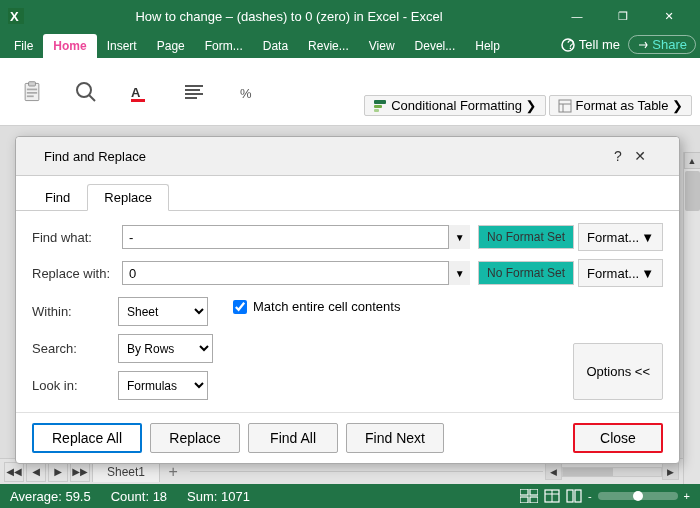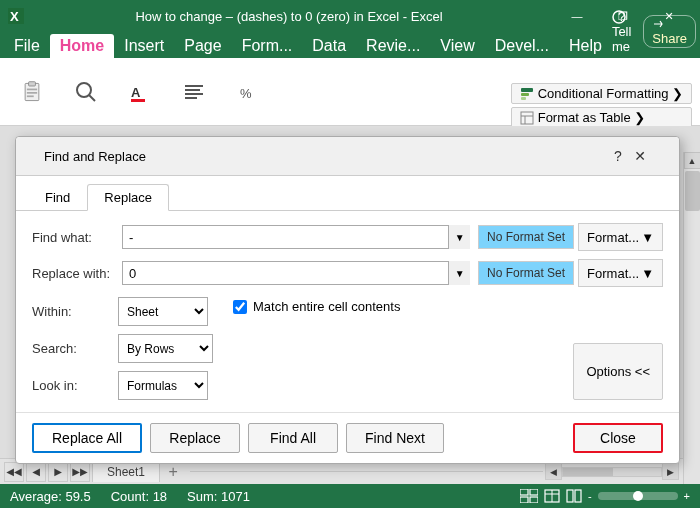--- a/index.html
+++ b/index.html
@@ -22,21 +22,21 @@
     .ribbon-tabs {
       height: 26px;
       background: #217346;
       display: flex;
       align-items: flex-end;
       padding: 0 4px;
     }
     .ribbon-tab {
       padding: 4px 10px;
       color: white;
-      font-size: 16px;
+      font-size: 12px;
       cursor: pointer;
       border-radius: 3px 3px 0 0;
       height: 24px;
       display: flex;
       align-items: center;
       margin-top: 28px;
     }
     .ribbon-tab.active {
       background: white;
       color: #ec4899;
@@ -63,21 +63,21 @@
       border-radius: 3px;
       gap: 3px;
       font-size: 10px;
       color: #333;
     }
     .ribbon-icon svg { width: 24px; height: 24px; }
 
     .ribbon-right {
       margin-left: auto;
       display: flex;
-      flex-direction: column;
+      flex-direction: row;
       gap: 3px;
       margin-top: 28px;
     }
     .ribbon-cond-btn {
       background: #f5f5f5;
       border: 1px solid #ccc;
       border-radius: 2px;
       padding: 2px 8px;
       font-size: 12px;
       cursor: pointer;
@@ -198,21 +198,21 @@
       justify-content: center;
       font-size: 10px;
     }
     .format-group {
       display: flex;
       align-items: center;
       gap: 4px;
       margin-left: 8px;
     }
     .no-format-box {
-      background: #7dd3fc;
+      background: #14b8a6;
       border: 1px solid #ccc;
       padding: 2px 8px;
       font-size: 12px;
       color: #333;
       height: 24px;
       display: flex;
       align-items: center;
       white-space: nowrap;
     }
     .format-btn {
@@ -459,21 +459,21 @@
     <div class="ribbon-tab">Devel...</div>
     <div class="ribbon-tab">Help</div>
     <div style="margin-left:auto; display:flex; align-items:center; gap:8px; padding-bottom:4px;">
       <span style="color:white; font-size:12px; cursor:pointer;">
         <svg width="14" height="14" viewBox="0 0 14 14" style="vertical-align:middle;">
             <circle cx="7" cy="7" r="6" fill="none" stroke="white" stroke-width="1.5"></circle>
             <text x="6" y="11" font-size="10" fill="white">?</text>
           </svg>
         <span>Tell me</span>
       </span>
-      <span style="color:#fef9c3; font-size:12px; cursor:pointer; border:1px solid rgba(255,255,255,0.5); padding:1px 8px; border-radius:10px;">
+      <span style="color:#5eead4; font-size:12px; cursor:pointer; border:1px solid rgba(255,255,255,0.5); padding:1px 8px; border-radius:10px;">
         <svg width="12" height="12" viewBox="0 0 12 12" style="vertical-align:middle;">
             <path d="M8 2 L10 5 L8 8 M2 5 L10 5" stroke="white" stroke-width="1.2" fill="none"></path>
           </svg>
         <span>Share</span>
       </span>
     </div>
   </div>
 
   <div class="ribbon-body">
 

